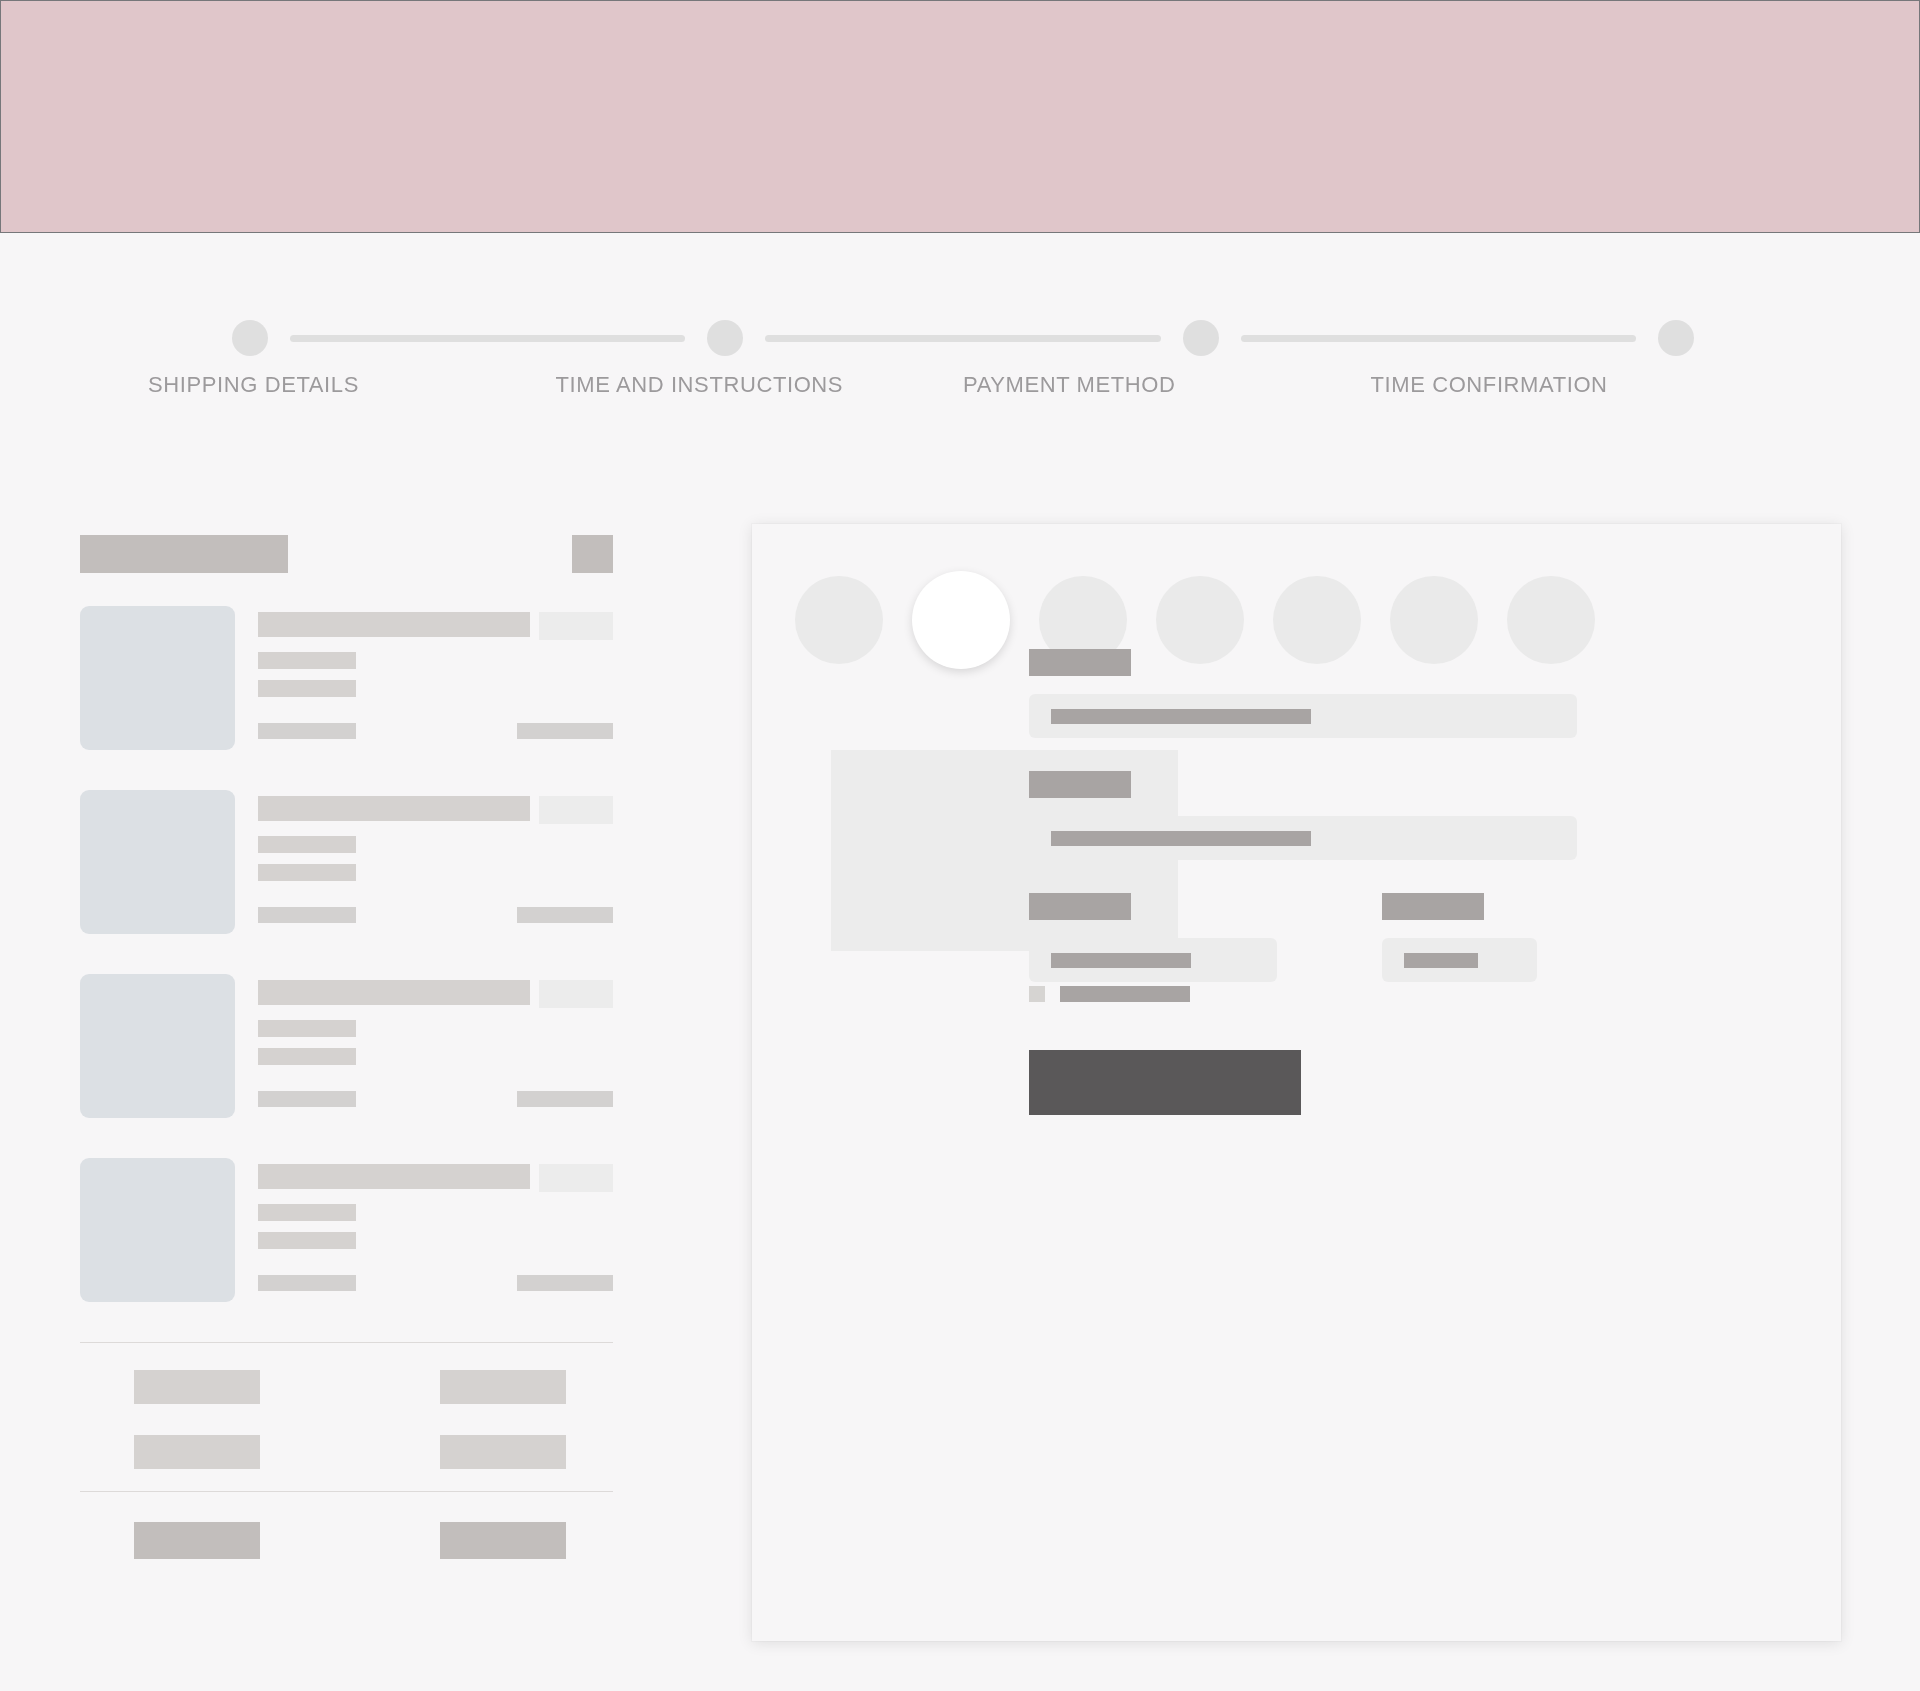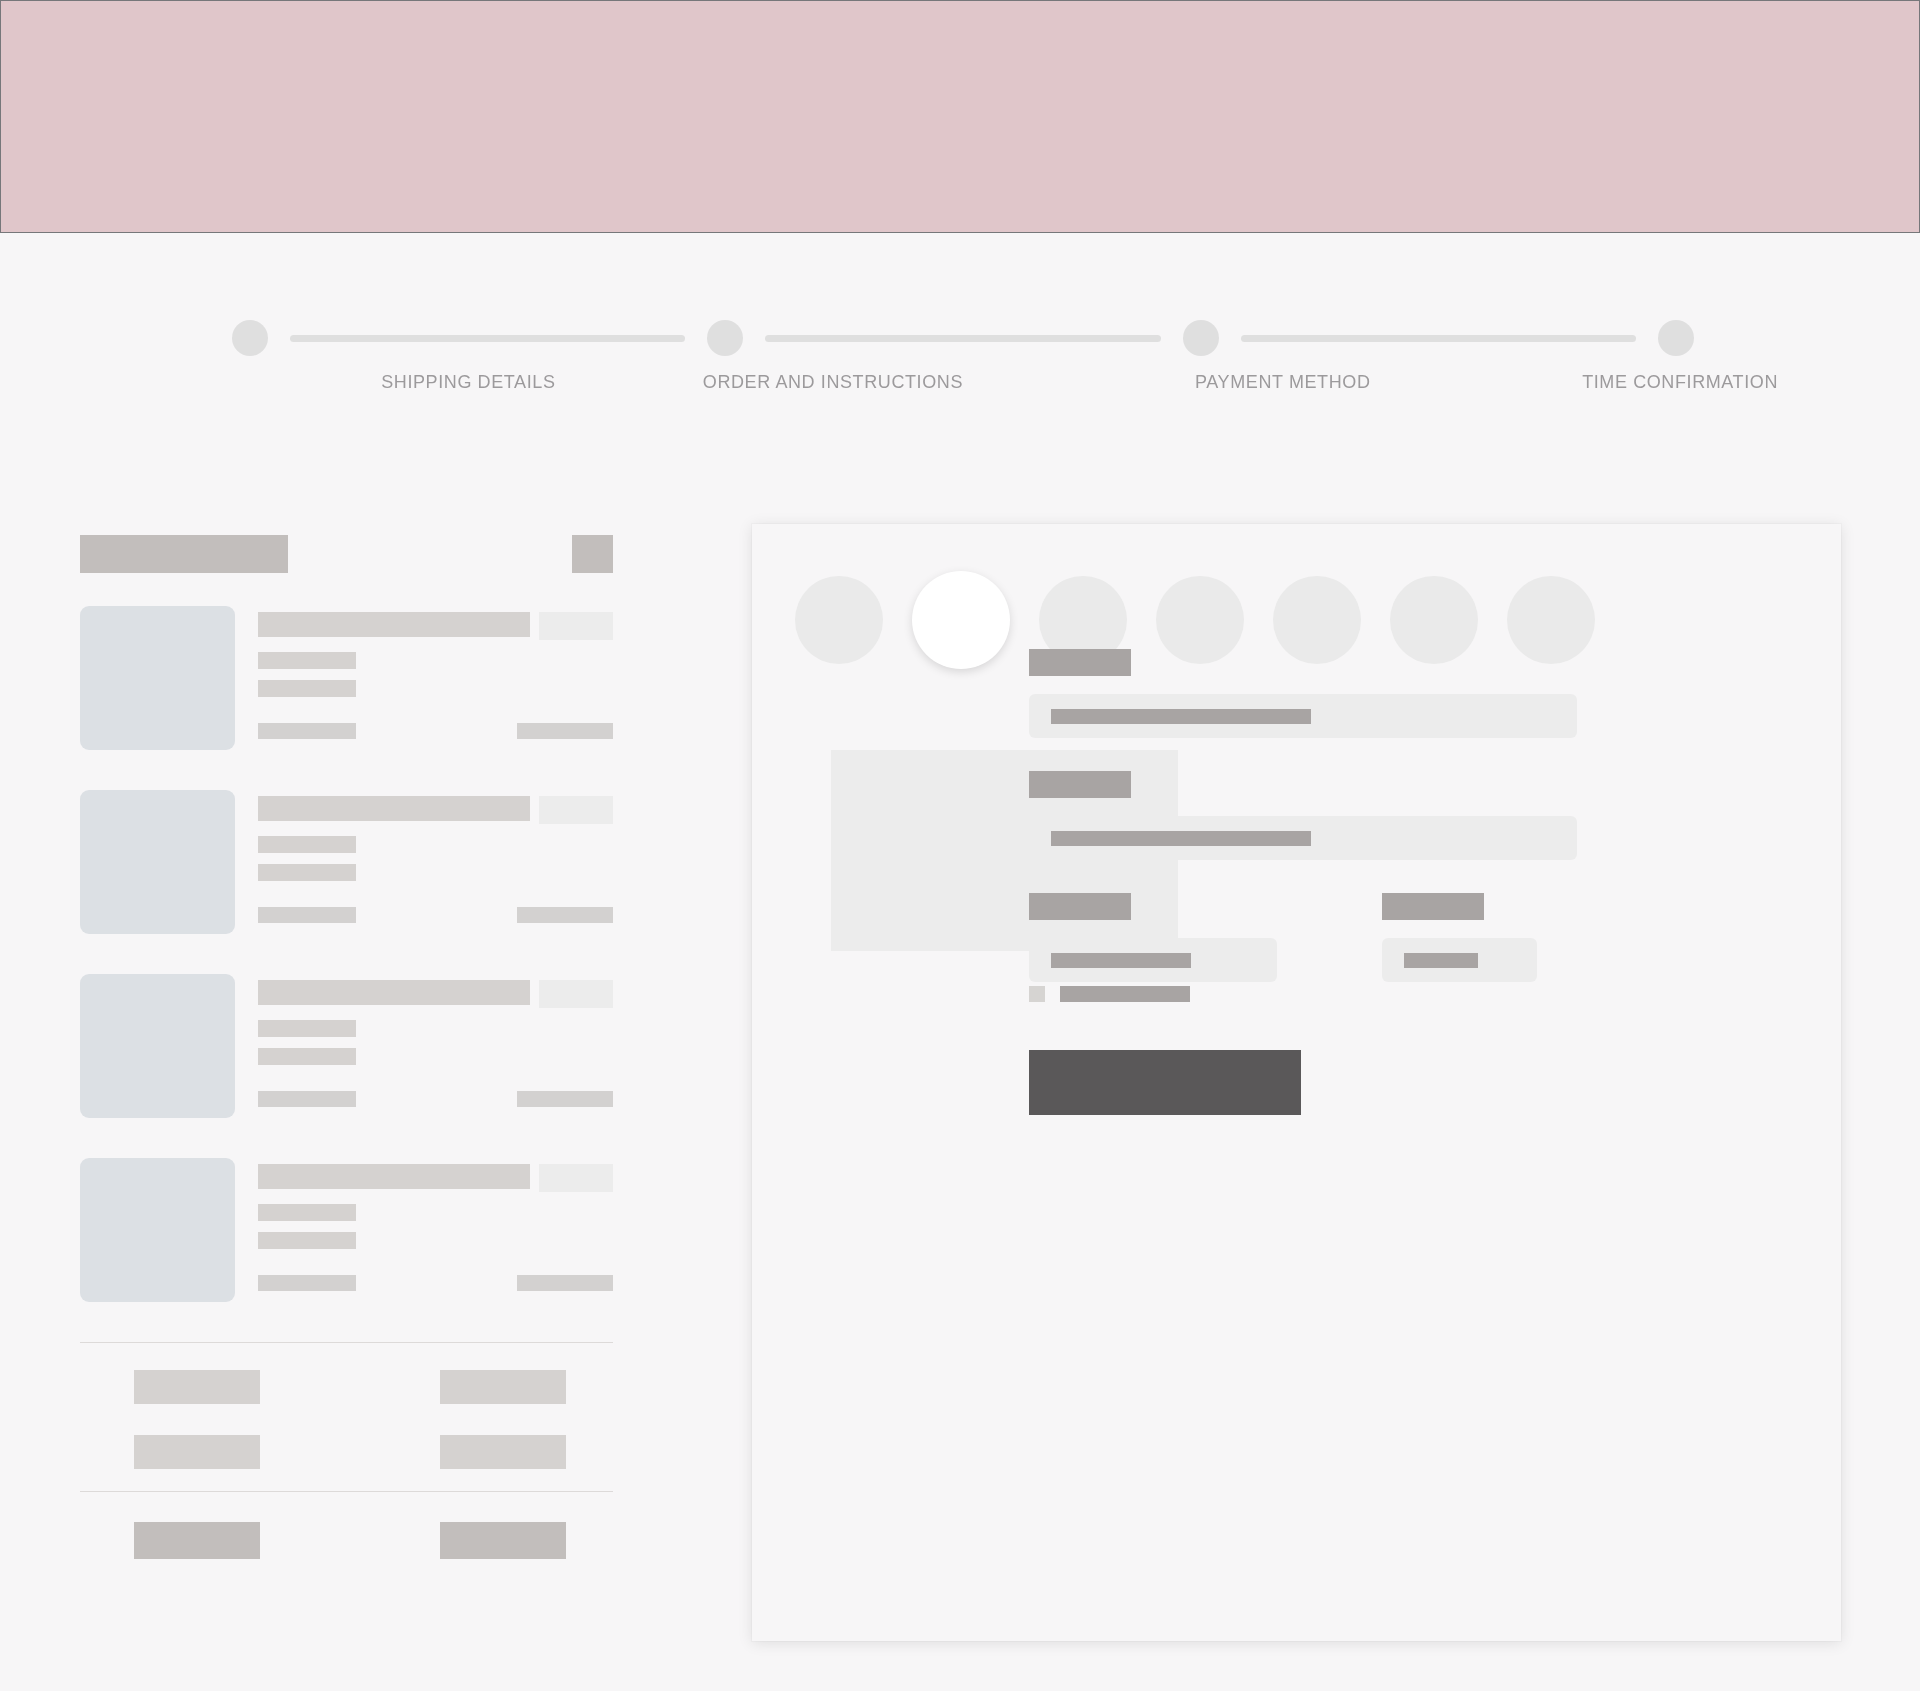--- a/index.html
+++ b/index.html
@@ -77,22 +77,22 @@
   }
   .step-labels {
     position: relative;
     display: flex;
     margin-top: 16px;
     width: 1630px;
     margin-left: -2px;
   }
   .step-label {
     flex: 1 1 0;
-    text-align: right;
-    font-size: 18px;
+    text-align: left;
+    font-size: 22px;
     letter-spacing: 0.6px;
     color: #9C9A9C;
     font-family: "Liberation Sans", sans-serif;
     white-space: nowrap;
   }
 
   
   .summary {
     position: absolute;
     left: 80px;
@@ -328,21 +328,21 @@
       <span class="step-dot"></span>
       <span class="step-line"></span>
       <span class="step-dot"></span>
       <span class="step-line"></span>
       <span class="step-dot"></span>
       <span class="step-line"></span>
       <span class="step-dot"></span>
     </div>
     <div class="step-labels">
       <span class="step-label">SHIPPING DETAILS</span>
-      <span class="step-label">ORDER AND INSTRUCTIONS</span>
+      <span class="step-label">TIME AND INSTRUCTIONS</span>
       <span class="step-label">PAYMENT METHOD</span>
       <span class="step-label">TIME CONFIRMATION</span>
     </div>
   </div>
 
   <div class="summary">
 
     <div class="summary-head">
       <span class="summary-title-bar"></span>
       <span class="summary-count-bar"></span>

